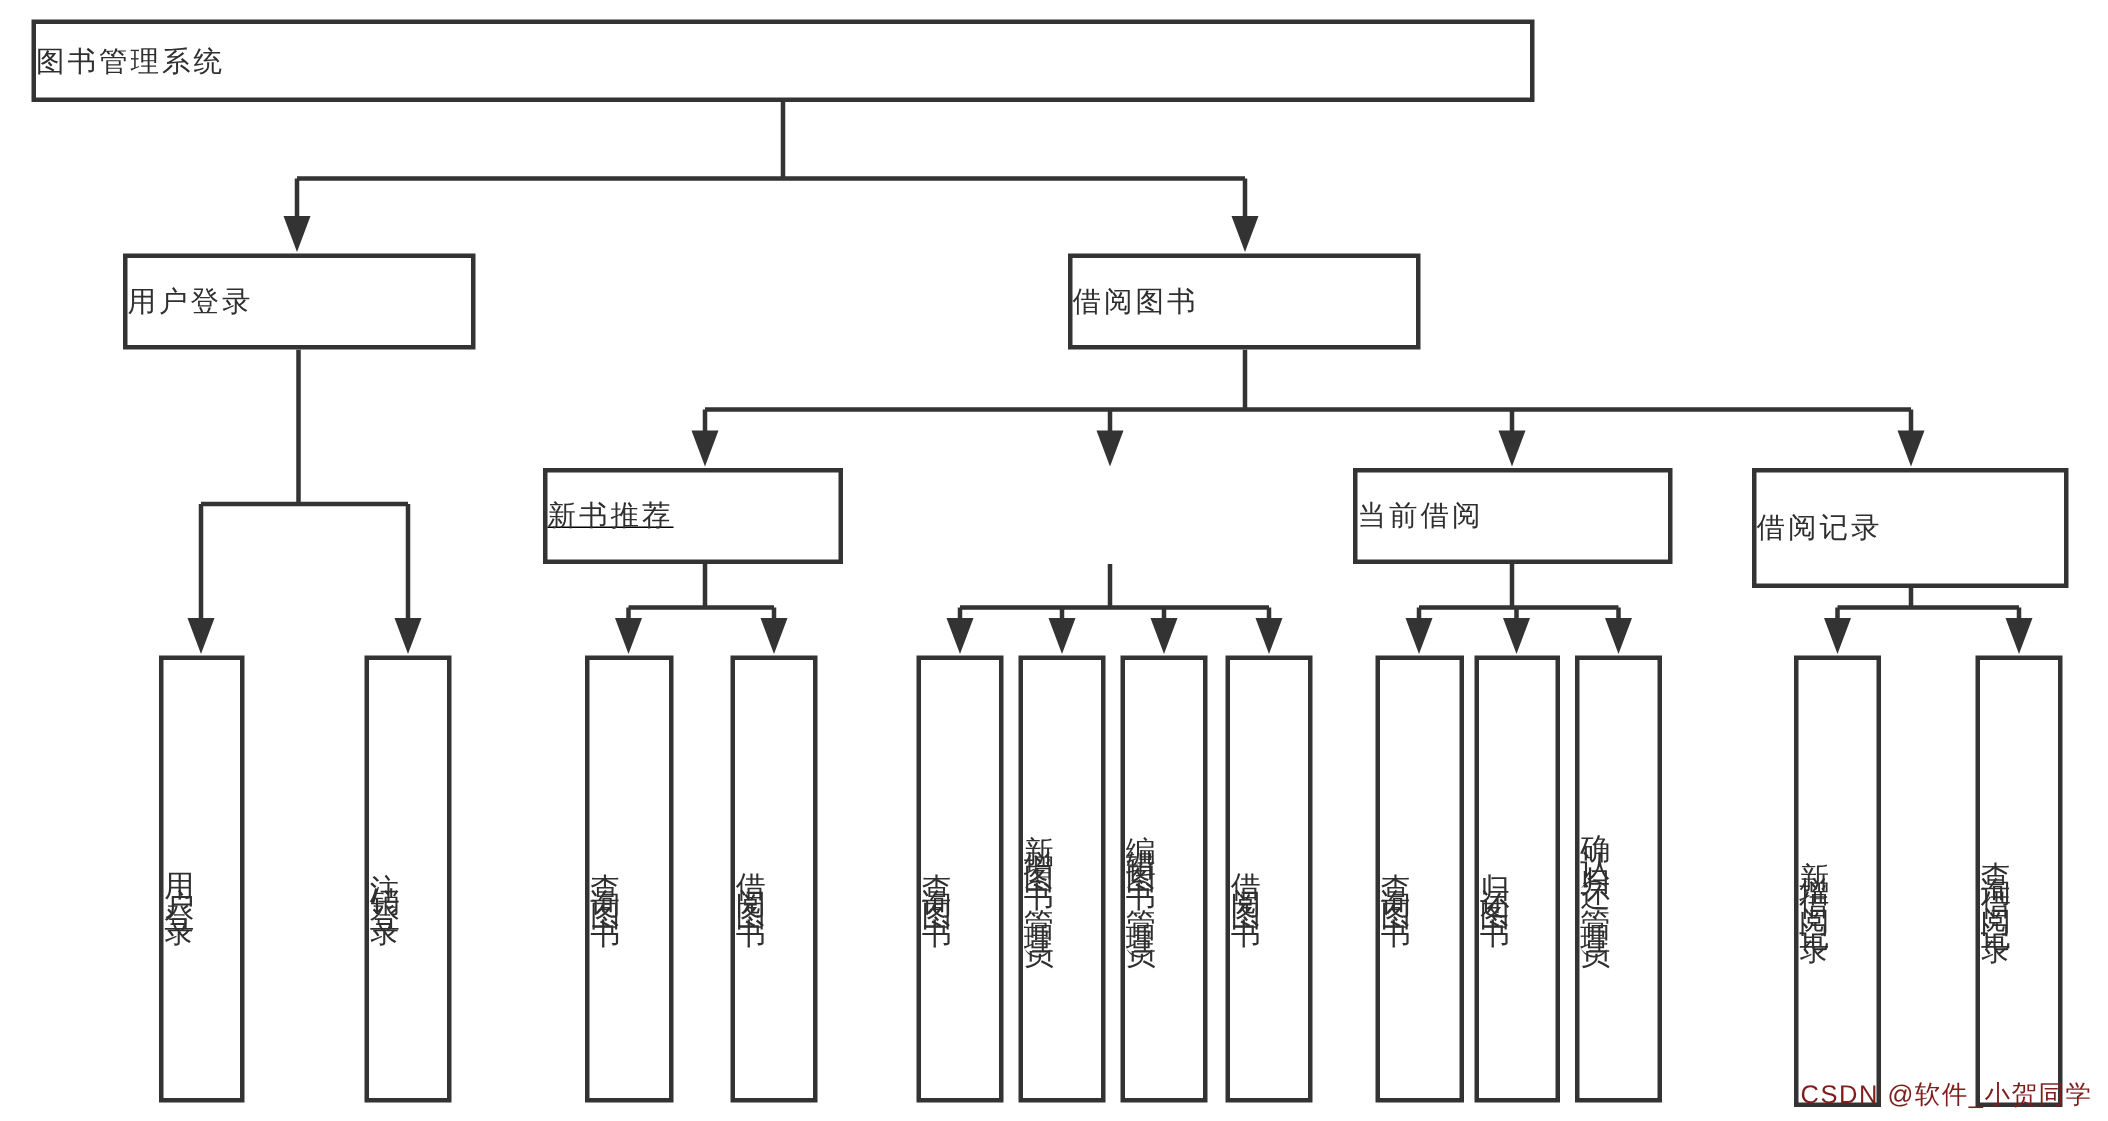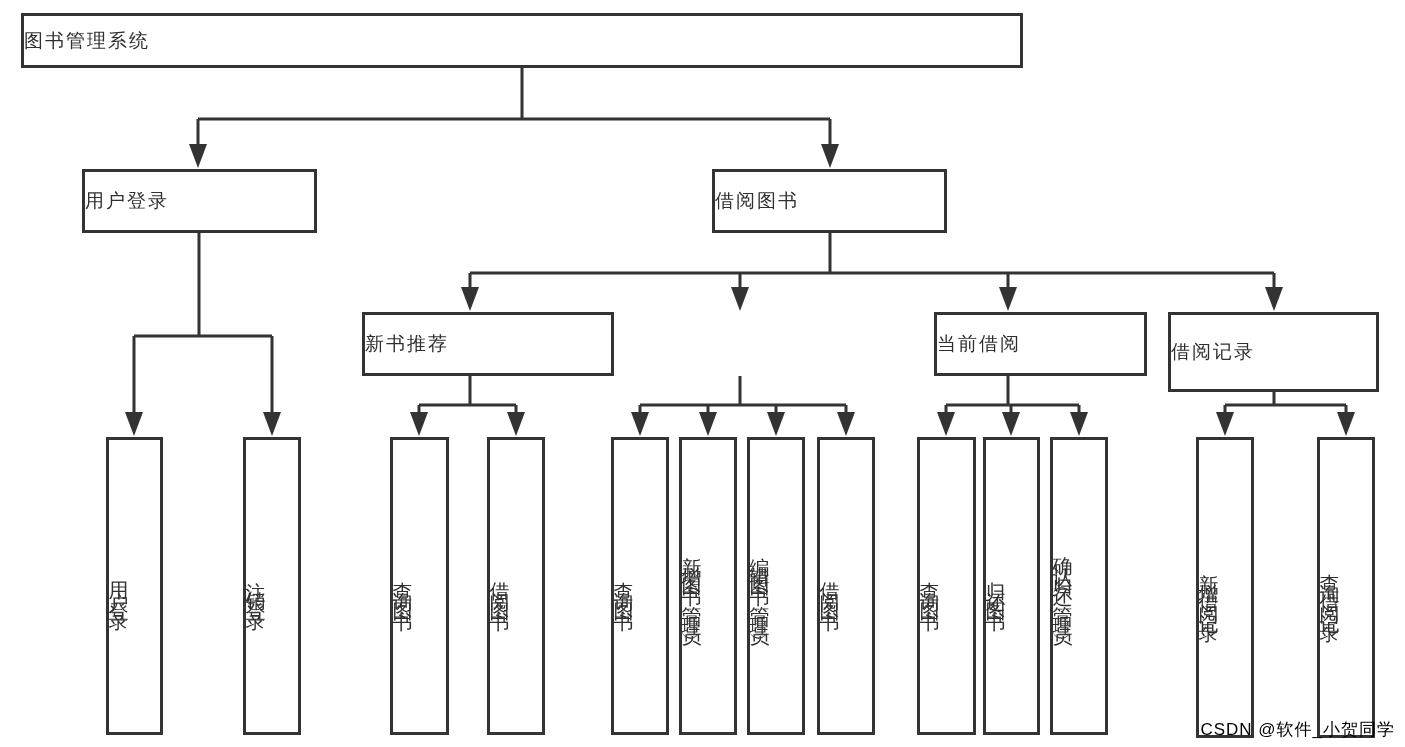--- a/index.html
+++ b/index.html
@@ -39,21 +39,21 @@
     letter-spacing: 10px;
     line-height: 1;
     color: #2f2f2f;
   }
   .watermark {
     position: absolute;
     right: 10px;
     bottom: 6px;
     font-size: 17px;
     letter-spacing: 1px;
-    color: #000000;
+    color: #7f1d1d;
     z-index: 10;
     white-space: nowrap;
   }
 </style>
 </head>
 <body>
 
 <div class="canvas">
 
   <svg class="connectors" width="1405" height="747" viewBox="0 0 1405 747" xmlns="http://www.w3.org/2000/svg">
@@ -93,24 +93,24 @@
     <span class="lbl">图书管理系统</span>
   </div>
 
   <div class="node" style="left:82px; top:169px; width:235px; height:64px;">
     <span class="lbl">用户登录</span>
   </div>
   <div class="node" style="left:712px; top:169px; width:235px; height:64px;">
     <span class="lbl">借阅图书</span>
   </div>
 
-  <div class="node" style="left:362px; top:312px; width:252px; height:64px;">
+  <div class="node" style="left:362px; top:312px; width:200px; height:64px;text-decoration:underline;">
     <span class="lbl">新书推荐</span>
   </div>
-  <div class="node" style="left:902px; top:312px; width:213px; height:64px;margin-left:32px;">
+  <div class="node" style="left:902px; top:312px; width:213px; height:64px;">
     <span class="lbl">当前借阅</span>
   </div>
   <div class="node" style="left:1168px; top:312px; width:211px; height:80px;">
     <span class="lbl">借阅记录</span>
   </div>
 
   <div class="node" style="left:106px; top:437px; width:57px; height:298px;">
     <span class="vlbl">用户登录</span>
   </div>
   <div class="node" style="left:243px; top:437px; width:58px; height:298px;">

